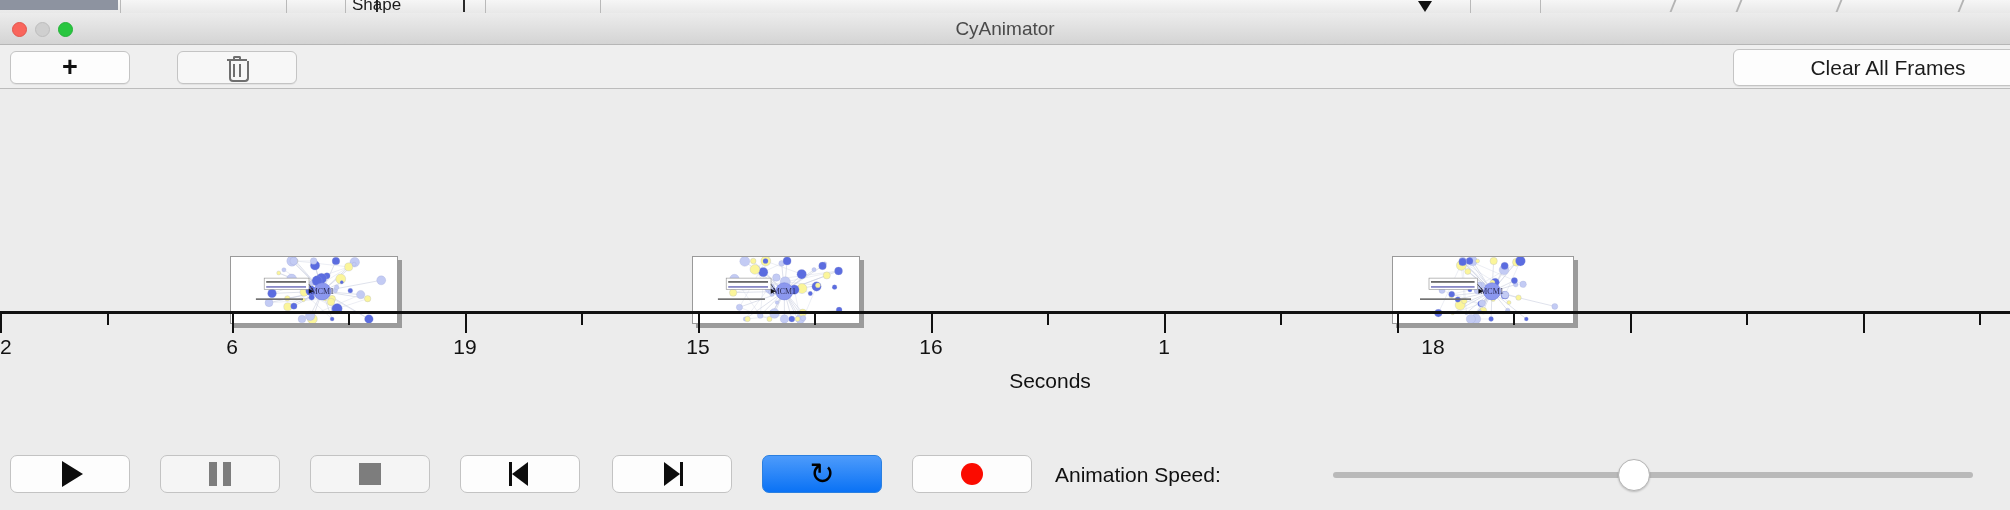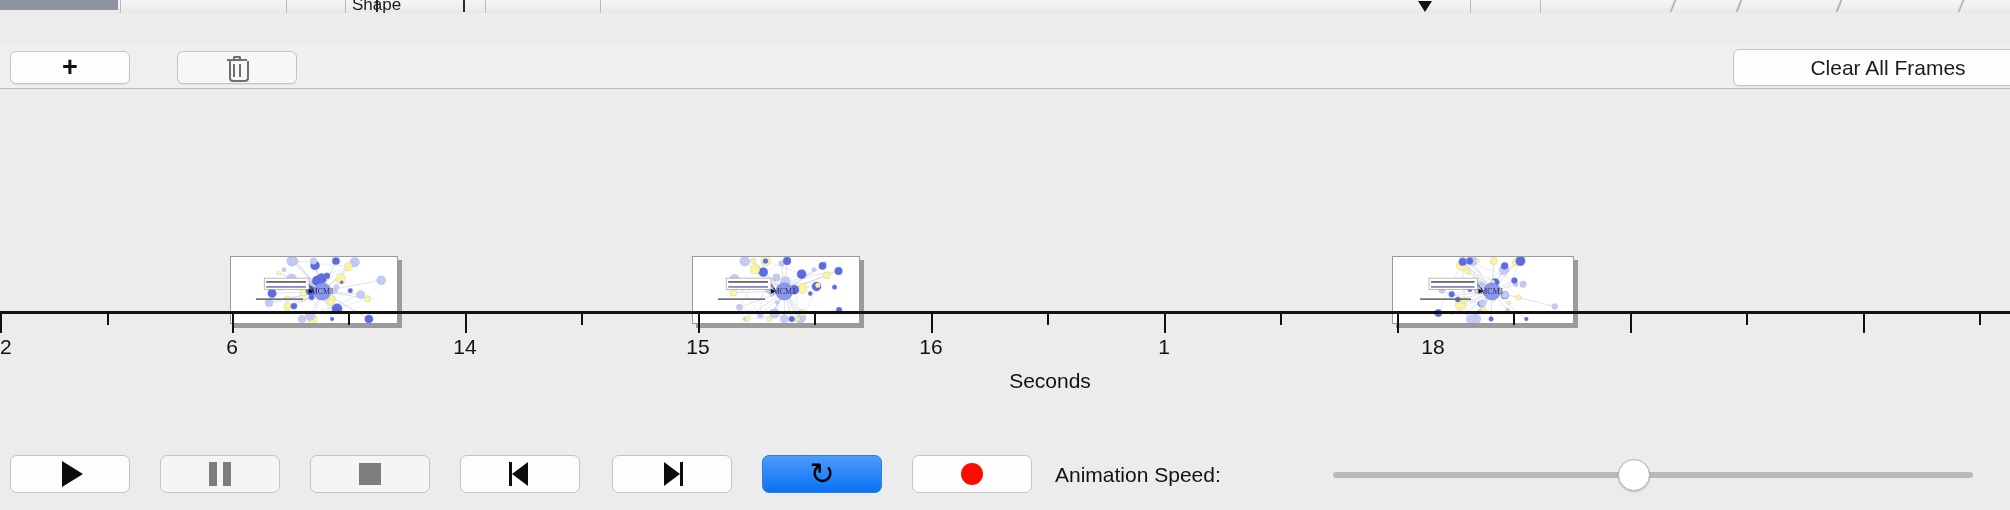--- a/index.html
+++ b/index.html
@@ -187,20 +187,28 @@
     <div class="bg-text">Shape</div>
     <div class="bg-arrow"></div>
     <div class="bg-seam" style="left:1470px"></div>
     <div class="bg-seam" style="left:1540px"></div>
     <div class="bg-slant" style="left:1672px"></div>
     <div class="bg-slant" style="left:1738px"></div>
     <div class="bg-slant" style="left:1838px"></div>
     <div class="bg-slant" style="left:1960px"></div>
   </div>
 
+  <div class="titlebar">
+    <div class="traffic">
+      <div class="dot red"></div>
+      <div class="dot yellow"></div>
+      <div class="dot green"></div>
+    </div>
+    <div class="win-title">CyAnimator</div>
+  </div>
 
   <div class="toolbar">
     <div class="btn" id="add-frame-button">
       <span class="plus-icon">+</span>
     </div>
     <div class="btn flat" id="delete-frame-button">
       <span class="trash-icon">
         <span class="trash-lid"></span>
         <span class="trash-line" style="left:6px"></span>
         <span class="trash-line" style="left:12px"></span>
@@ -554,21 +562,21 @@
 
     <div class="axis-line"></div>
     <div id="ticks-layer">
         <div class="tick major" style="left: 0px;"></div>
         <div class="tick-label" style="left: 0px;">12</div>
         <div class="tick minor" style="left: 107px;"></div>
         <div class="tick major" style="left: 232px;"></div>
         <div class="tick-label" style="left: 232px;">6</div>
         <div class="tick minor" style="left: 348px;"></div>
         <div class="tick major" style="left: 465px;"></div>
-        <div class="tick-label" style="left: 465px;">14</div>
+        <div class="tick-label" style="left: 465px;">19</div>
         <div class="tick minor" style="left: 581px;"></div>
         <div class="tick major" style="left: 698px;"></div>
         <div class="tick-label" style="left: 698px;">15</div>
         <div class="tick minor" style="left: 814px;"></div>
         <div class="tick major" style="left: 931px;"></div>
         <div class="tick-label" style="left: 931px;">16</div>
         <div class="tick minor" style="left: 1047px;"></div>
         <div class="tick major" style="left: 1164px;"></div>
         <div class="tick-label" style="left: 1164px;">1</div>
         <div class="tick minor" style="left: 1280px;"></div>

